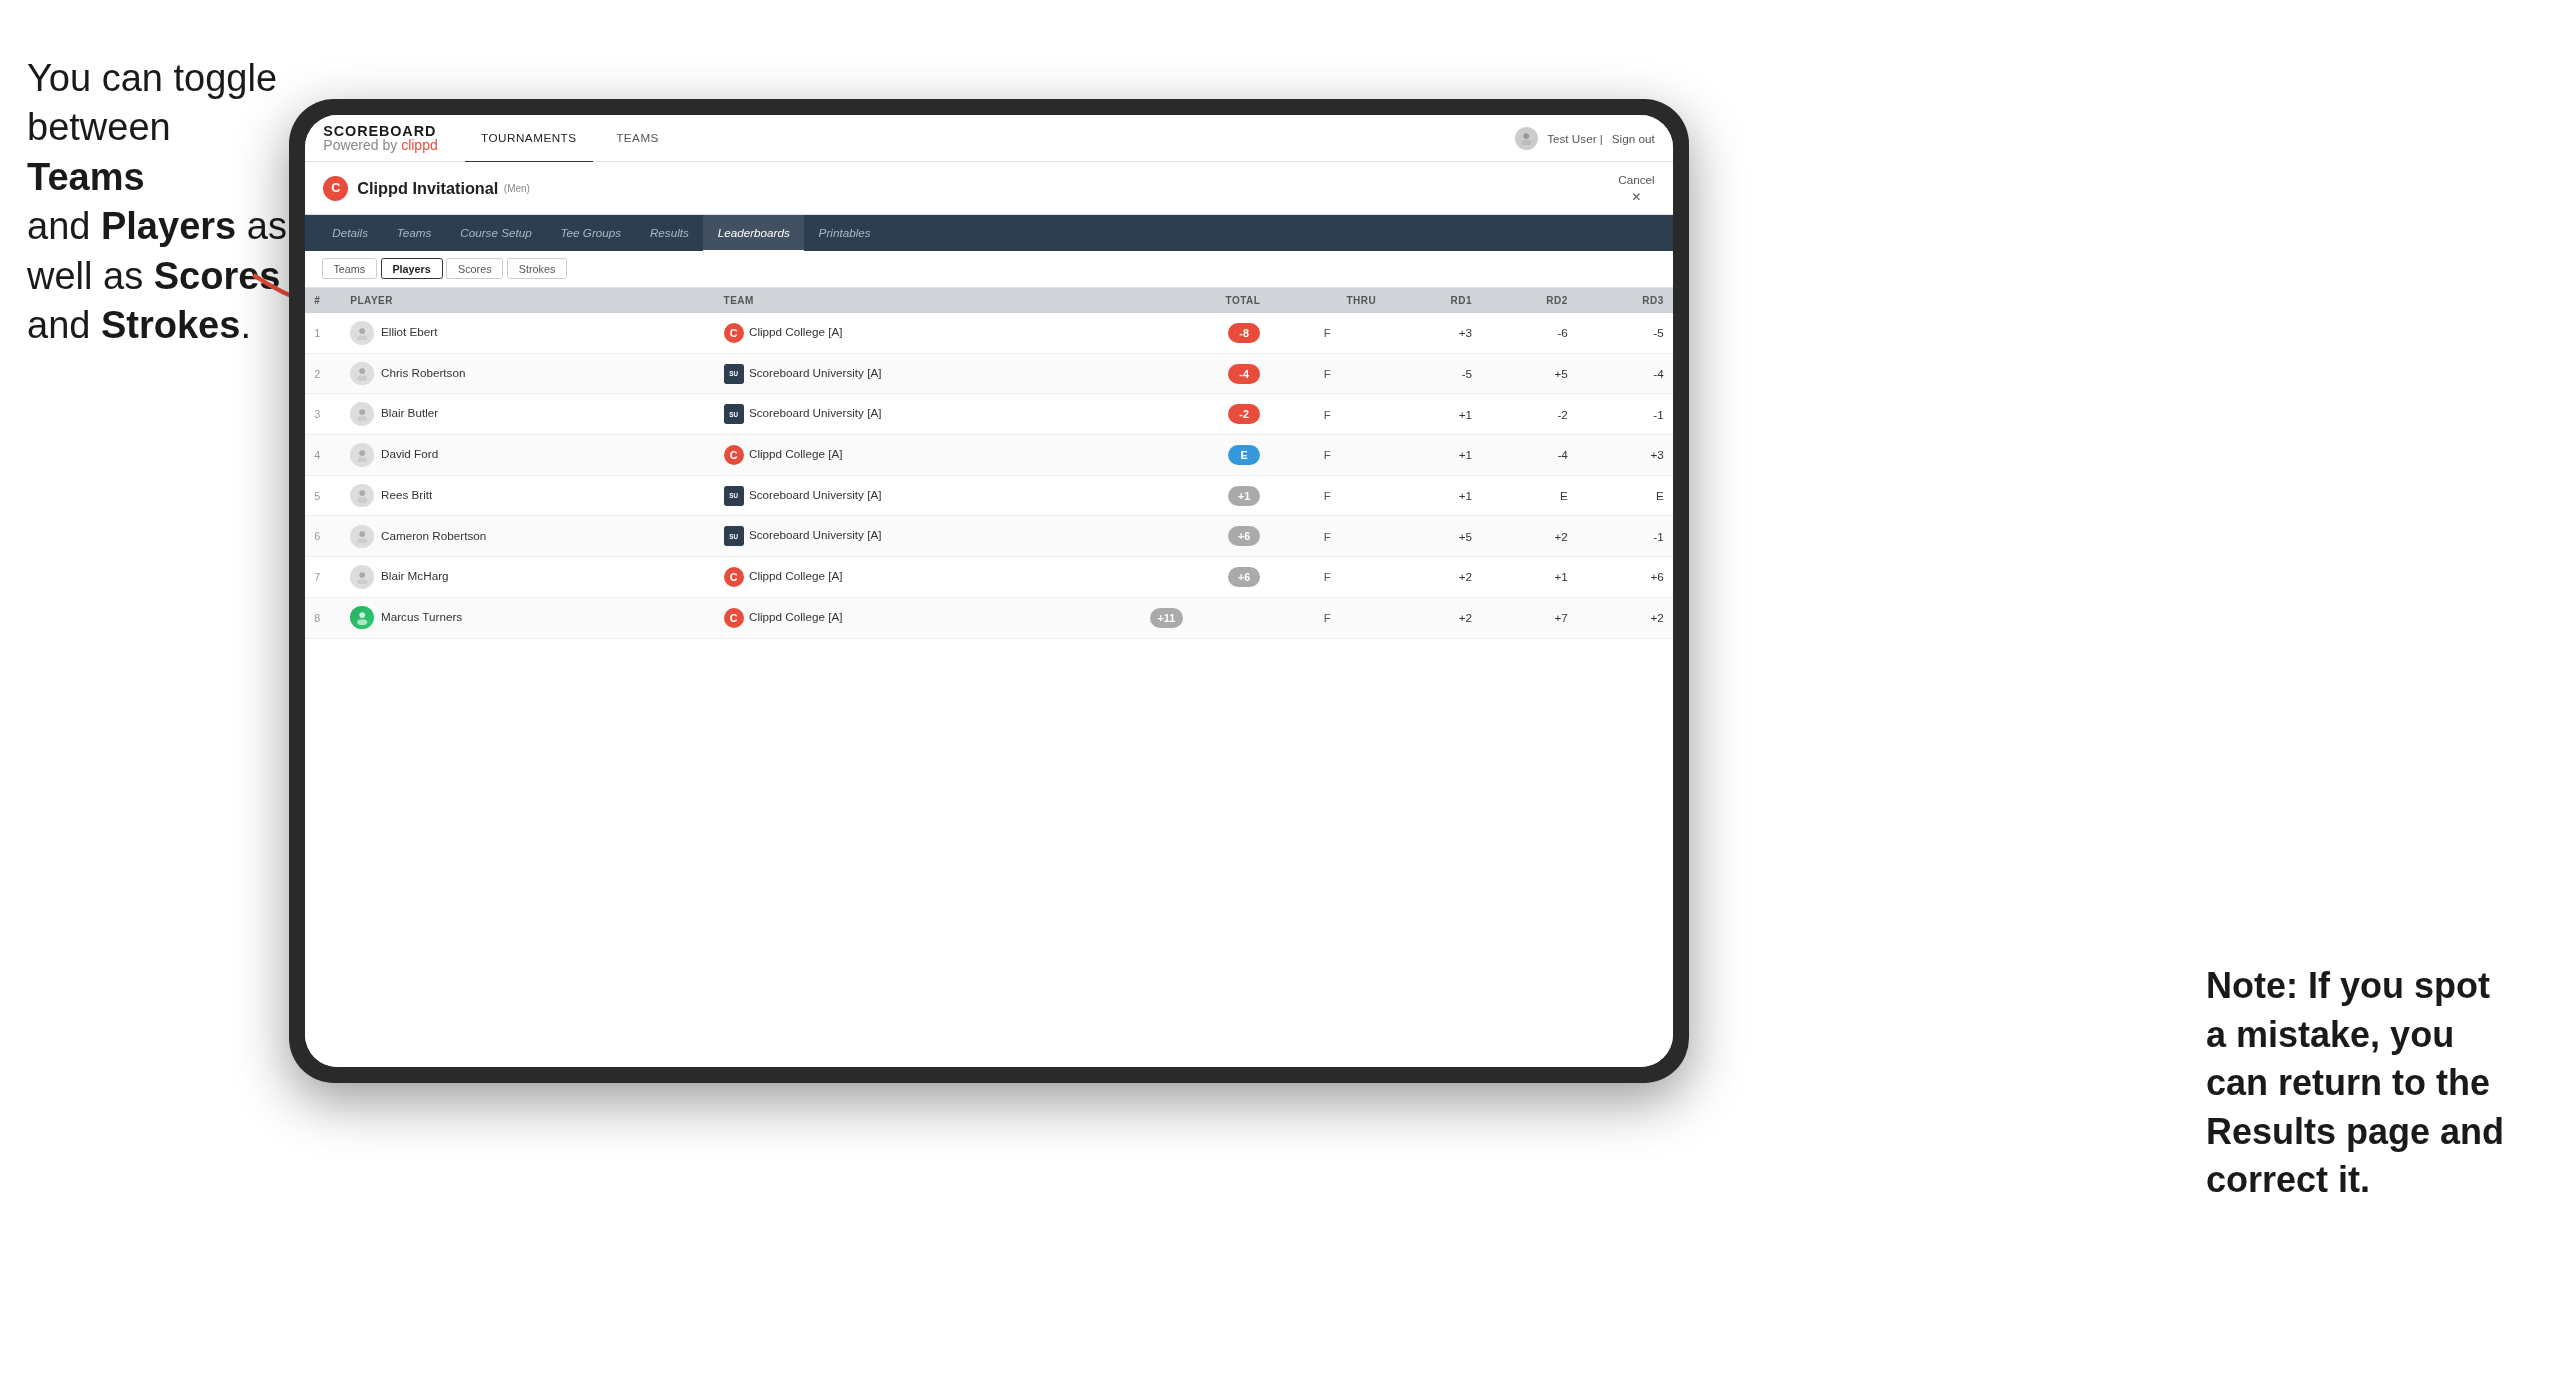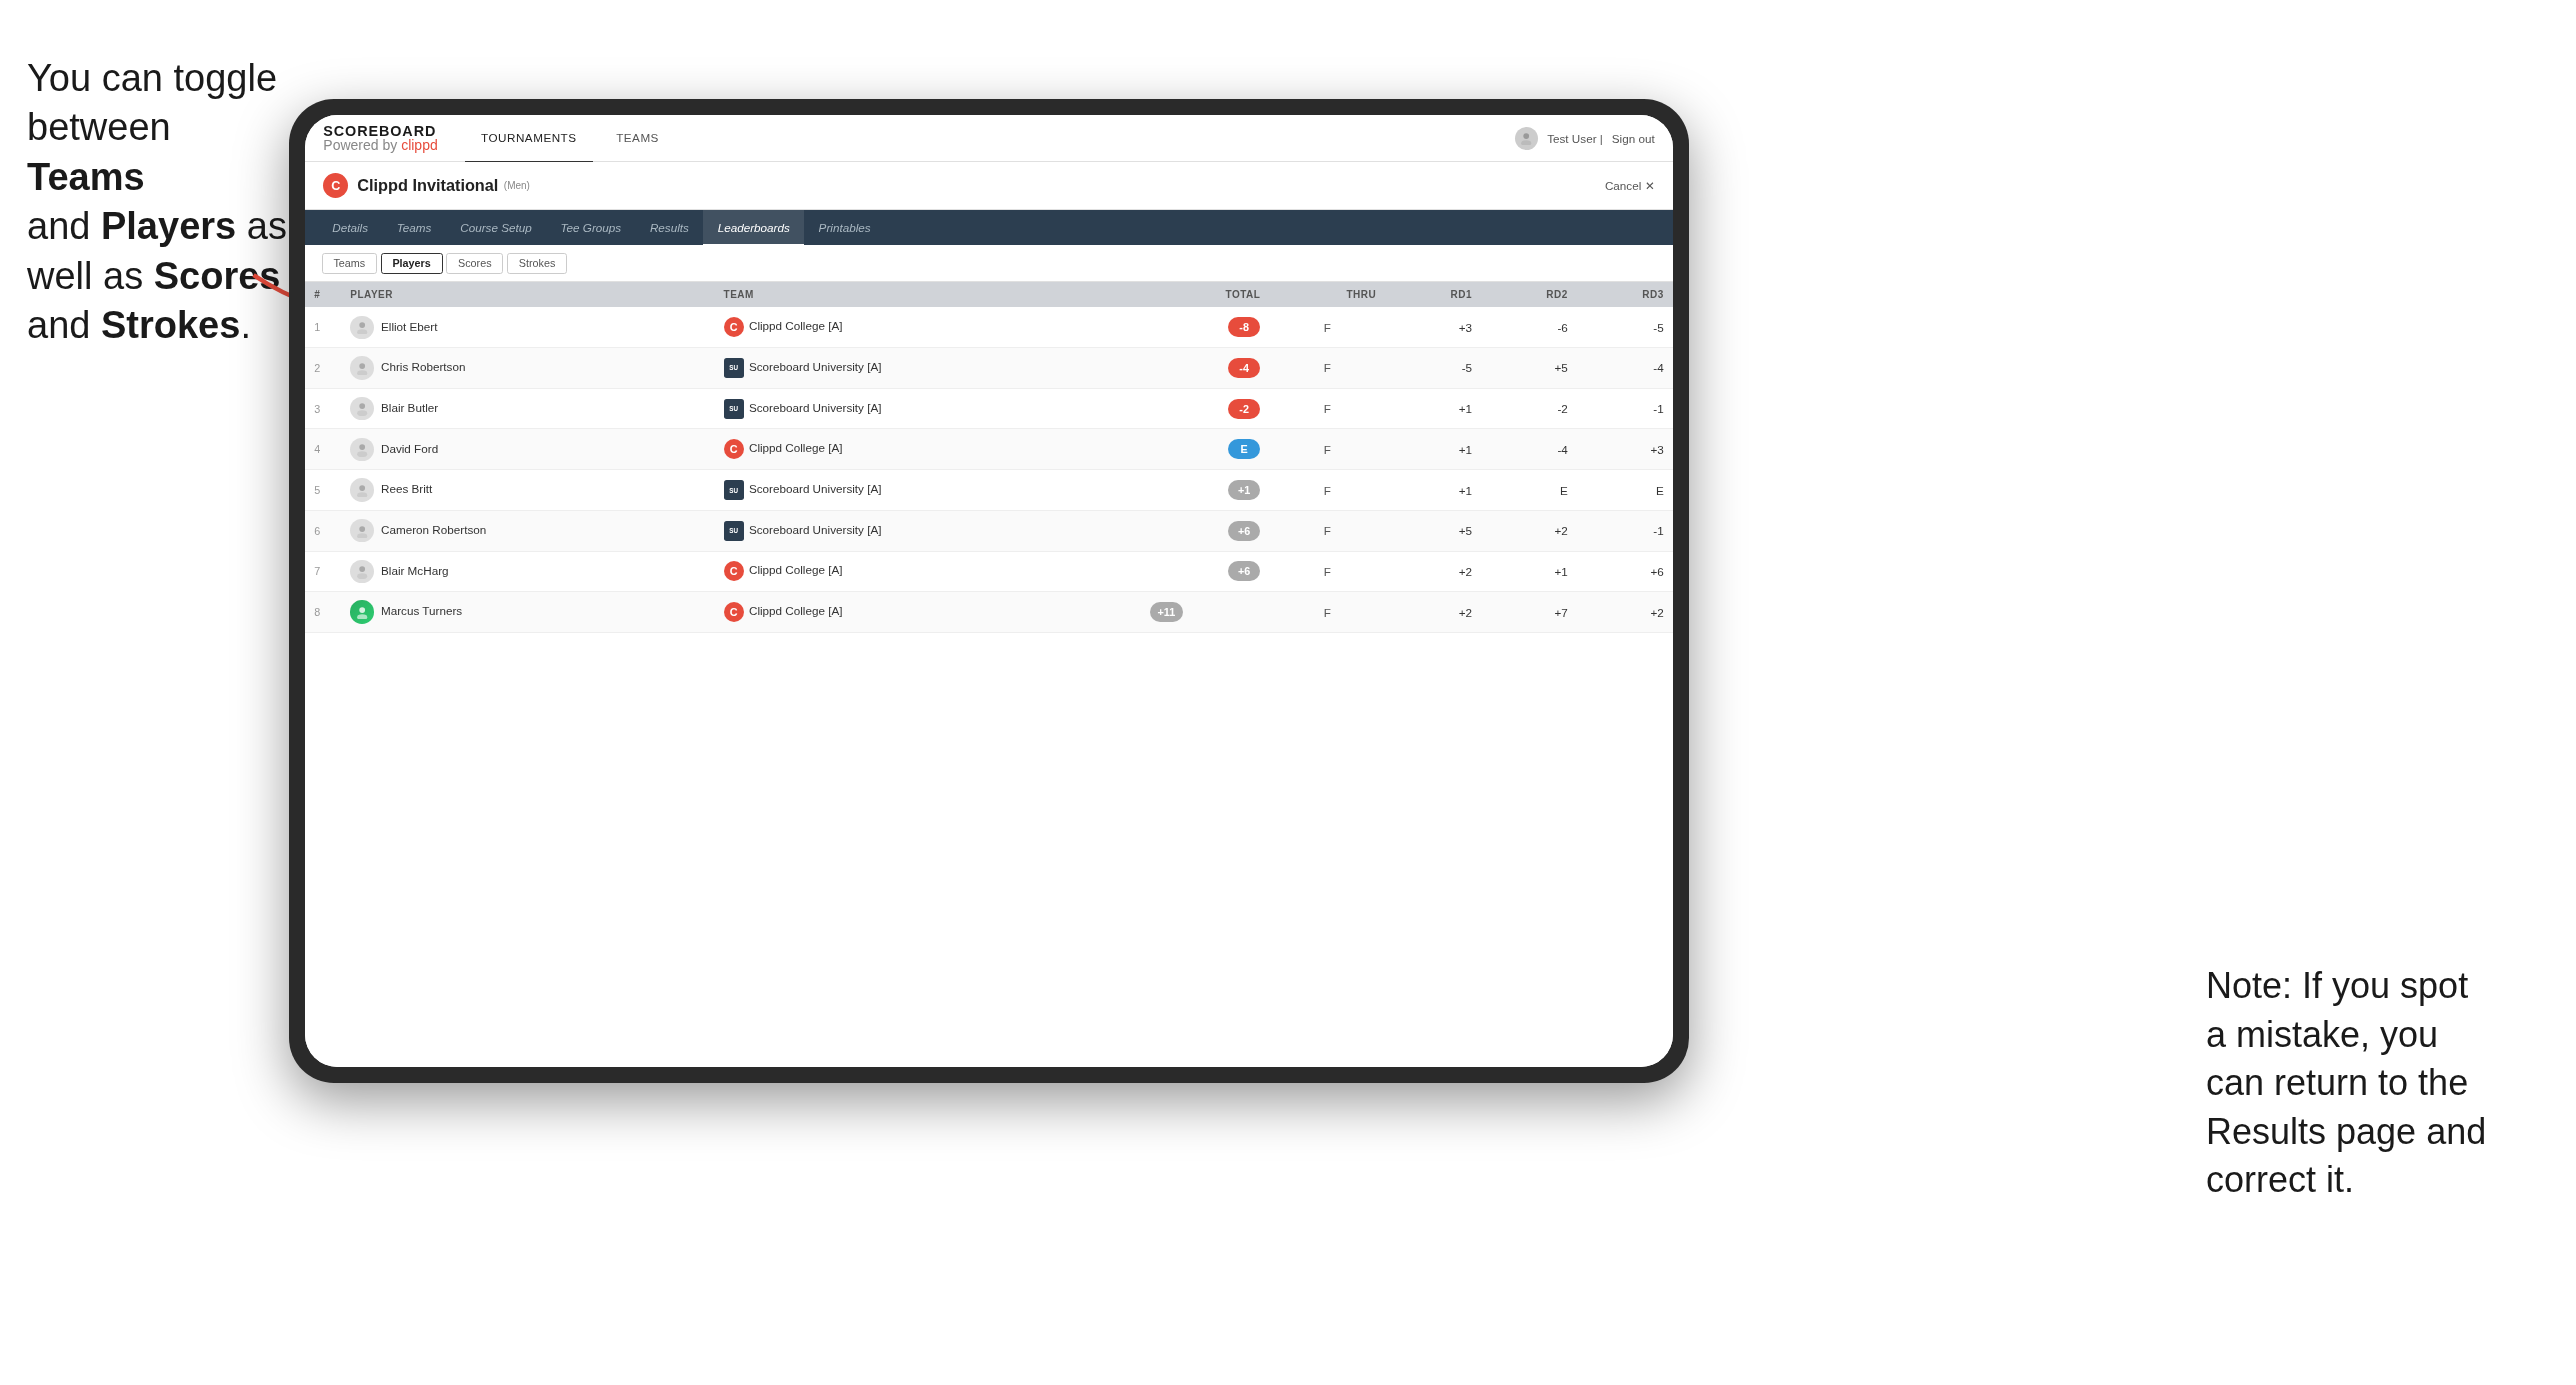--- a/index.html
+++ b/index.html
@@ -36,21 +36,21 @@
     
     .right-annotation {
       position: absolute;
       right: 27px;
       bottom: 181px;
       width: 343px;
       font-size: 36px;
       line-height: 1.35;
       color: #1a1a1a;
     }
-    .right-annotation strong { font-weight: 400; text-align: center; }
+    .right-annotation strong { font-weight: 700; text-align: center; }
 
     
     .tablet-frame {
       position: absolute;
       left: 289px;
       top: 99px;
       width: 1400px;
       height: 984px;
       background: #2a2a2a;
       border-radius: 45px;
@@ -168,20 +168,21 @@
       margin-left: 5.4px;
     }
     .cancel-btn {
       margin-left: auto;
       font-size: 11.7px;
       color: #555;
       cursor: pointer;
       display: flex;
       align-items: center;
       gap: 3.6px;
+      flex-direction: column;
     }
 
     
     .sub-nav {
       background: #2c3e50;
       display: flex;
       padding: 0 12.6px;
       flex-shrink: 0;
       font-style: italic;
     }

